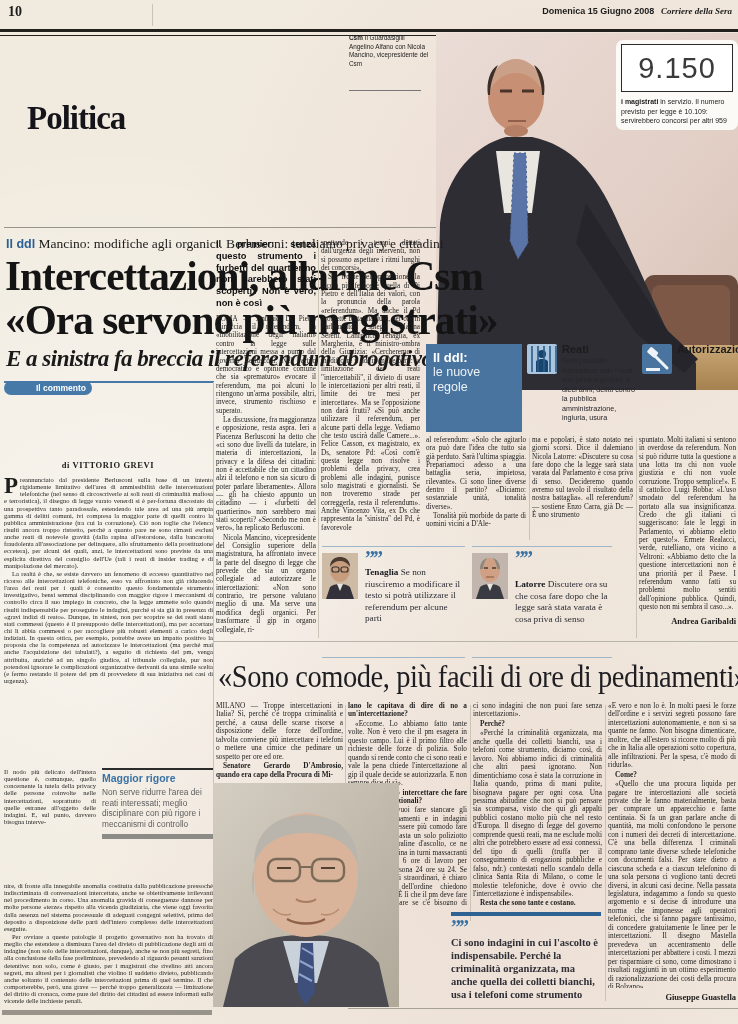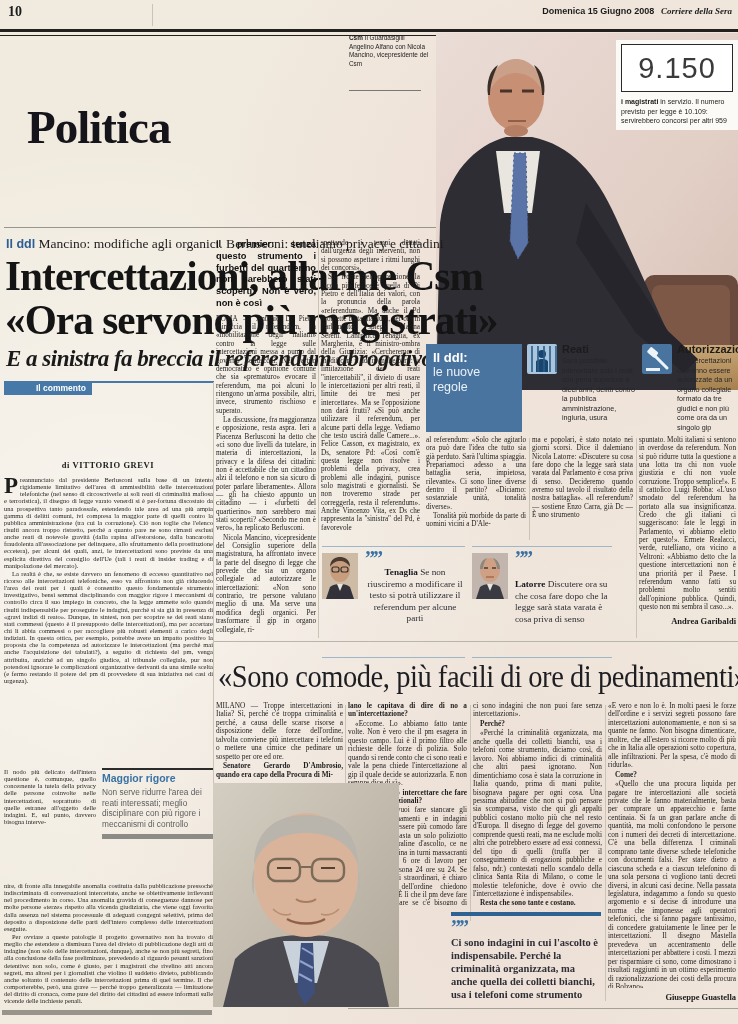--- a/index.html
+++ b/index.html
@@ -5,35 +5,35 @@
   html,body{margin:0;padding:0;}
   body{background:#6b6b6b;font-family:"Liberation Serif", serif;}
   #page{position:relative;width:738px;height:1024px;margin:0 auto;overflow:hidden;
         background:
           radial-gradient(circle at 78% 22%, rgba(233,196,196,.35), rgba(233,196,196,0) 40%),
           radial-gradient(circle at 70% 85%, rgba(226,190,190,.28), rgba(226,190,190,0) 45%),
           radial-gradient(circle at 15% 55%, rgba(255,255,255,.5), rgba(255,255,255,0) 50%),
           #f1ebdf;
         color:#1c1c1c;}
   .abs{position:absolute;}
-  .sans{font-family:"Liberation Sans", sans-serif;}
+  .sans{font-family:"Liberation Sans", sans-serif;border-radius:7px;}
   .justify{text-align:justify;}
   .clip{overflow:hidden;}
   .vline{position:absolute;width:1px;background:#c9c4b6;}
   .hline{position:absolute;height:1px;background:#9a958a;}
 
   
   .pagenum{font-size:14px;font-weight:bold;}
   .dateline{font-size:9px;}
   .dateline .d{font-weight:bold;font-family:"Liberation Sans",sans-serif;}
   .dateline .m{font-family:"Liberation Serif",serif;font-weight:bold;font-style:italic;}
   .rule-thick{position:absolute;left:0;width:738px;height:3px;background:#23211e;}
   .rule-thin2{position:absolute;left:0;width:738px;height:1px;background:#23211e;}
 
-  .section-title{font-size:47px;font-weight:bold;letter-spacing:-1px;color:#15141a;text-align:center;}
+  .section-title{font-size:33px;font-weight:bold;letter-spacing:-1px;color:#15141a;text-align:center;}
 
   .photocaption{font-size:6.4px;line-height:1.35;color:#222;}
   .photocaption .b{font-weight:bold;}
 
   .statpanel{background:#fbfaf6;padding:4px 5px;}
   .statnum{border:1.6px solid #2a2a2a;text-align:center;font-size:29px;letter-spacing:1px;
            color:#3a3a3a;padding:7px 0 6px;background:#fff;}
   .stattext{font-size:7px;line-height:1.38;margin-top:5px;color:#222;}
   .stattext .b{font-weight:bold;}
 
@@ -229,21 +229,20 @@
   <div class="abs" style="left:642px;top:344px;width:30px;height:30px;">
     <svg width="30" height="30" viewBox="0 0 30 30">
       <rect width="30" height="30" rx="2" fill="#49749f"></rect>
       <rect x="6" y="5" width="10" height="7" rx="1.5" fill="#eef3f8" transform="rotate(40 11 8)"></rect>
       <path d="M 13,12 L 25,24" stroke="#eef3f8" stroke-width="3" stroke-linecap="round"></path>
       <rect x="4" y="24" width="14" height="3" fill="#eef3f8"></rect>
     </svg>
   </div>
   <div class="abs ruleitem" style="left:677px;top:343px;width:60px;">
     <div class="t">Autorizzazioni</div>
-    <div class="x">Le intercettazioni dovranno essere autorizzate da un organo collegiale formato da tre giudici e non più come ora da un singolo gip</div>
   </div>
 
   <div class="abs midcol justify clip" style="left:426px;top:436px;width:100px;height:106px;">
       <p>al referendum: «Solo che agitarlo ora può dare l'idea che tutto sia già perduto. Sarà l'ultima spiaggia. Prepariamoci adesso a una battaglia seria, impietosa, rilevante». Ci sono linee diverse dentro il partito? «Diciamo: sostanziale unità, tonalità diverse».</p>
       <p>Tonalità più morbide da parte di uomini vicini a D'Ale-</p>
     </div>
   <div class="vline" style="left:529px;top:438px;height:102px;"></div>
   <div class="abs midcol justify clip" style="left:532px;top:436px;width:101px;height:106px;">
       <p>ma e popolari, è stato notato nei giorni scorsi. Dice il dalemiano Nicola Latorre: «Discutere su cosa fare dopo che la legge sarà stata varata dal Parlamento è cosa priva di senso. Decideremo quando avremo sul tavolo il risultato della nostra battaglia». «Il referendum? — sostiene Enzo Carra, già Dc — È uno strumento</p>
     </div>
@@ -259,21 +258,21 @@
         <rect width="36" height="46" fill="#cdbba6"></rect>
         <ellipse cx="18" cy="17" rx="10" ry="12" fill="#c79d7d"></ellipse>
         <path d="M 8,14 C 8,6 14,4 18,4 C 22,4 28,6 28,14 C 25,9 21,8 18,8 C 15,8 11,9 8,14 Z" fill="#4a3a30"></path>
         <rect x="10" y="14" width="7" height="5" rx="2" fill="none" stroke="#33302c" stroke-width="1.2"></rect>
         <rect x="19" y="14" width="7" height="5" rx="2" fill="none" stroke="#33302c" stroke-width="1.2"></rect>
         <path d="M 4,46 L 8,34 C 12,30 24,30 28,34 L 32,46 Z" fill="#33323a"></path>
         <path d="M 15,31 L 21,31 L 18,38 Z" fill="#e8e5de"></path>
       </svg>
     </div>
     <div class="qmark">””</div>
-    <div class="txt" style="margin-left:43px;margin-top:4px;text-align:center;">
+    <div class="txt" style="margin-left:43px;margin-top:4px;">
       <span class="nm">Tenaglia</span><span> Se non riusciremo a modificare il testo si potrà utilizzare il referendum per alcune parti</span>
     </div>
   </div>
 
   <div class="abs qcard" style="left:472px;top:546px;width:140px;height:104px;">
     <div style="float:left;margin-right:7px;">
       <svg width="36" height="46" viewBox="0 0 36 46">
         <rect width="36" height="46" fill="#c2b5ad"></rect>
         <ellipse cx="18" cy="17" rx="10" ry="12" fill="#cfa083"></ellipse>
         <path d="M 8,16 C 8,9 12,6 15,5 C 12,9 11,13 11,16 Z" fill="#8d877f"></path>

